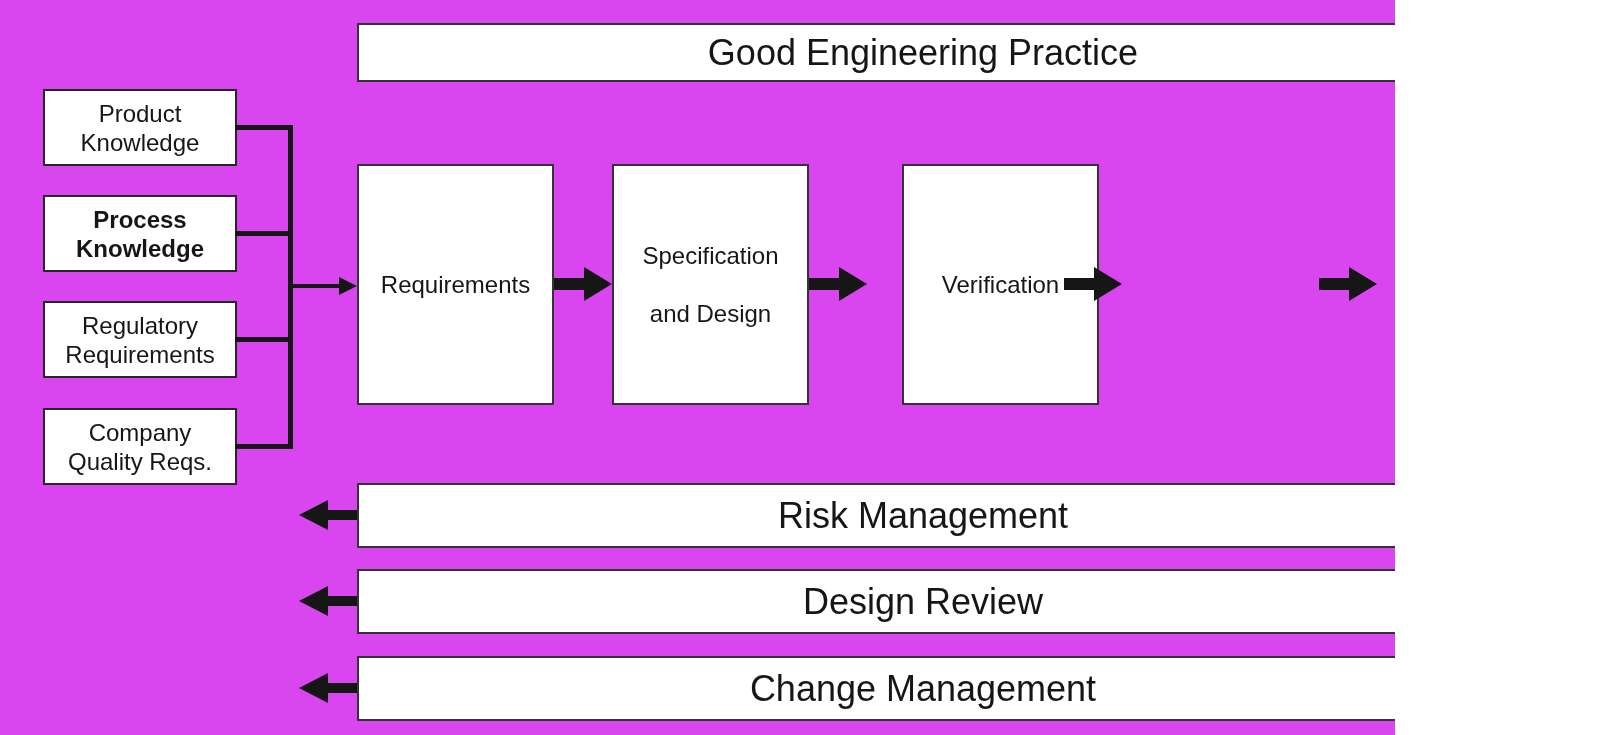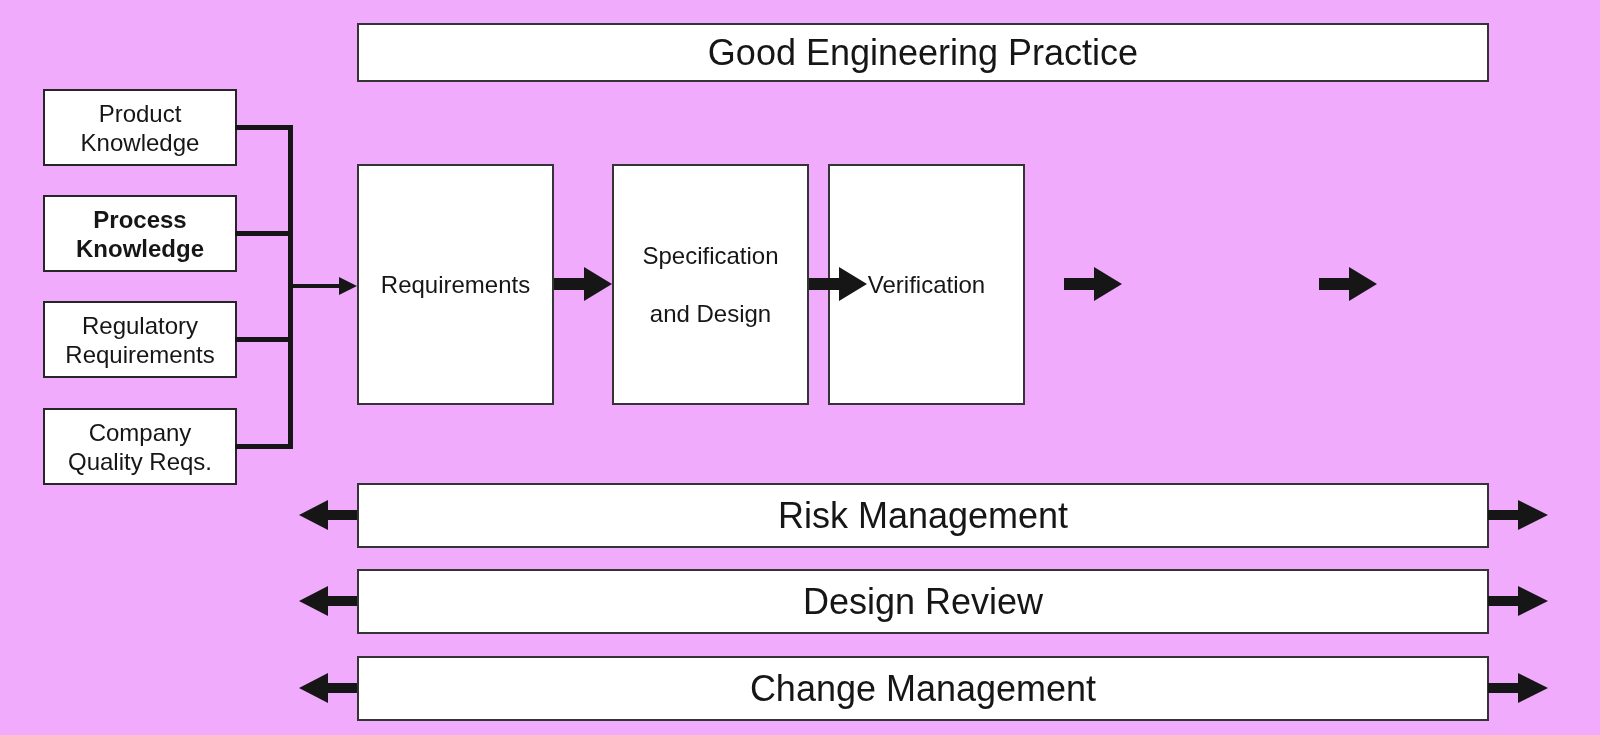--- a/index.html
+++ b/index.html
@@ -1,20 +1,20 @@
 <!DOCTYPE html>
 <html><head>
 <meta charset="utf-8">
 <style>
   html, body { margin: 0; padding: 0; background: #ffffff; }
   #canvas {
     position: relative;
-    width: 1600px;
+    width: 1395px;
     height: 735px;
-    background: #f0abfc;
+    background: #d946ef;
     font-family: "Liberation Sans", sans-serif;
     color: #161616;
     overflow: hidden;
   }
   .abs { position: absolute; box-sizing: border-box; }
   .frame {
     border: 2px solid #343434;
     background: #ffffff;
     display: flex;
     align-items: center;
@@ -35,21 +35,21 @@
   .inbox-2 { top: 195px; font-weight: bold; }
   .inbox-3 { top: 301px; }
   .inbox-4 { top: 408px; }
   .stage {
     top: 164px; width: 197px; height: 241px;
     font-size: 24px; line-height: 30px;
     flex-direction: column;
   }
   .stage-1 { left: 357px; }
   .stage-2 { left: 612px; gap: 28px; }
-  .stage-3 { left: 828px; }
+  .stage-3 { left: 902px; }
   .stage-4 { left: 1122px; }
   .outcome {
     left: 1368px; top: 240px; width: 176px;
     font-size: 24px; line-height: 29px;
     text-align: center;
   }
   .outcome span { display: block; }
   .bar {
     left: 357px; width: 1132px; height: 65px;
     font-size: 36px;

